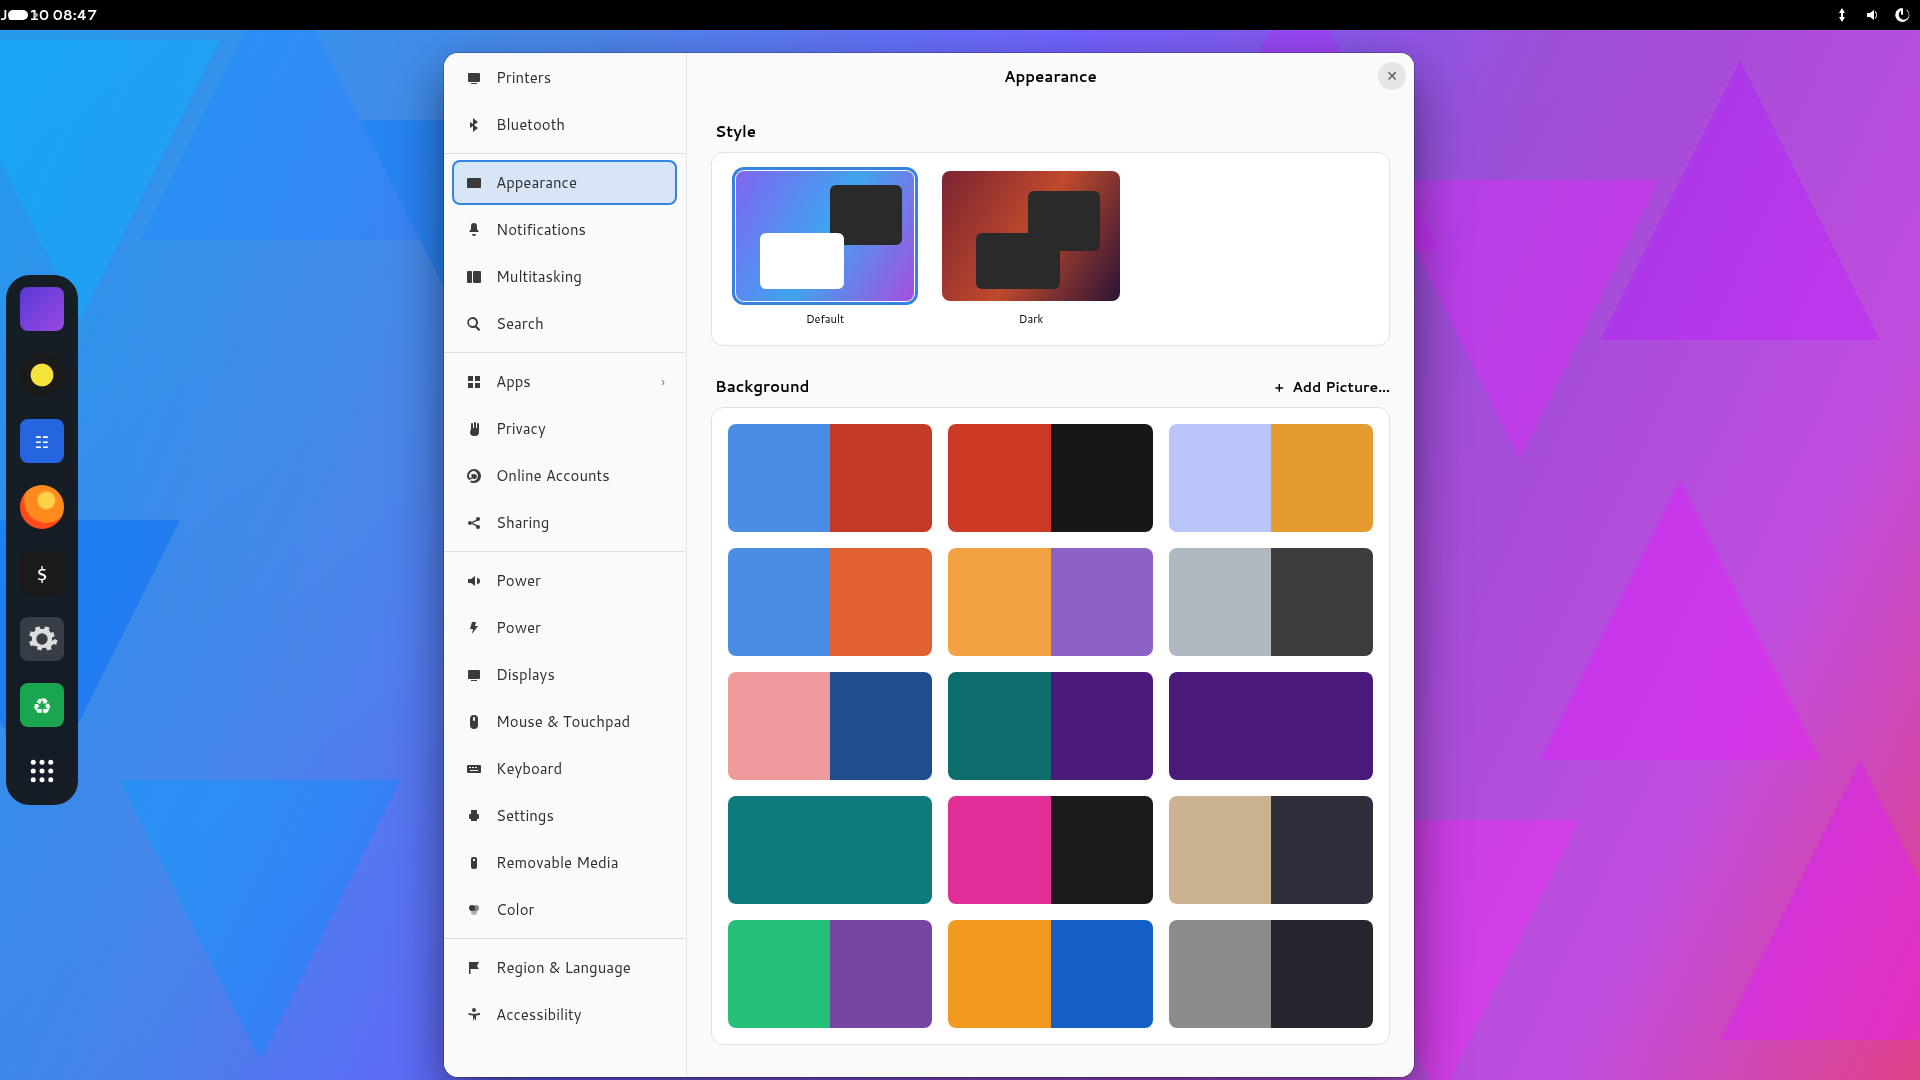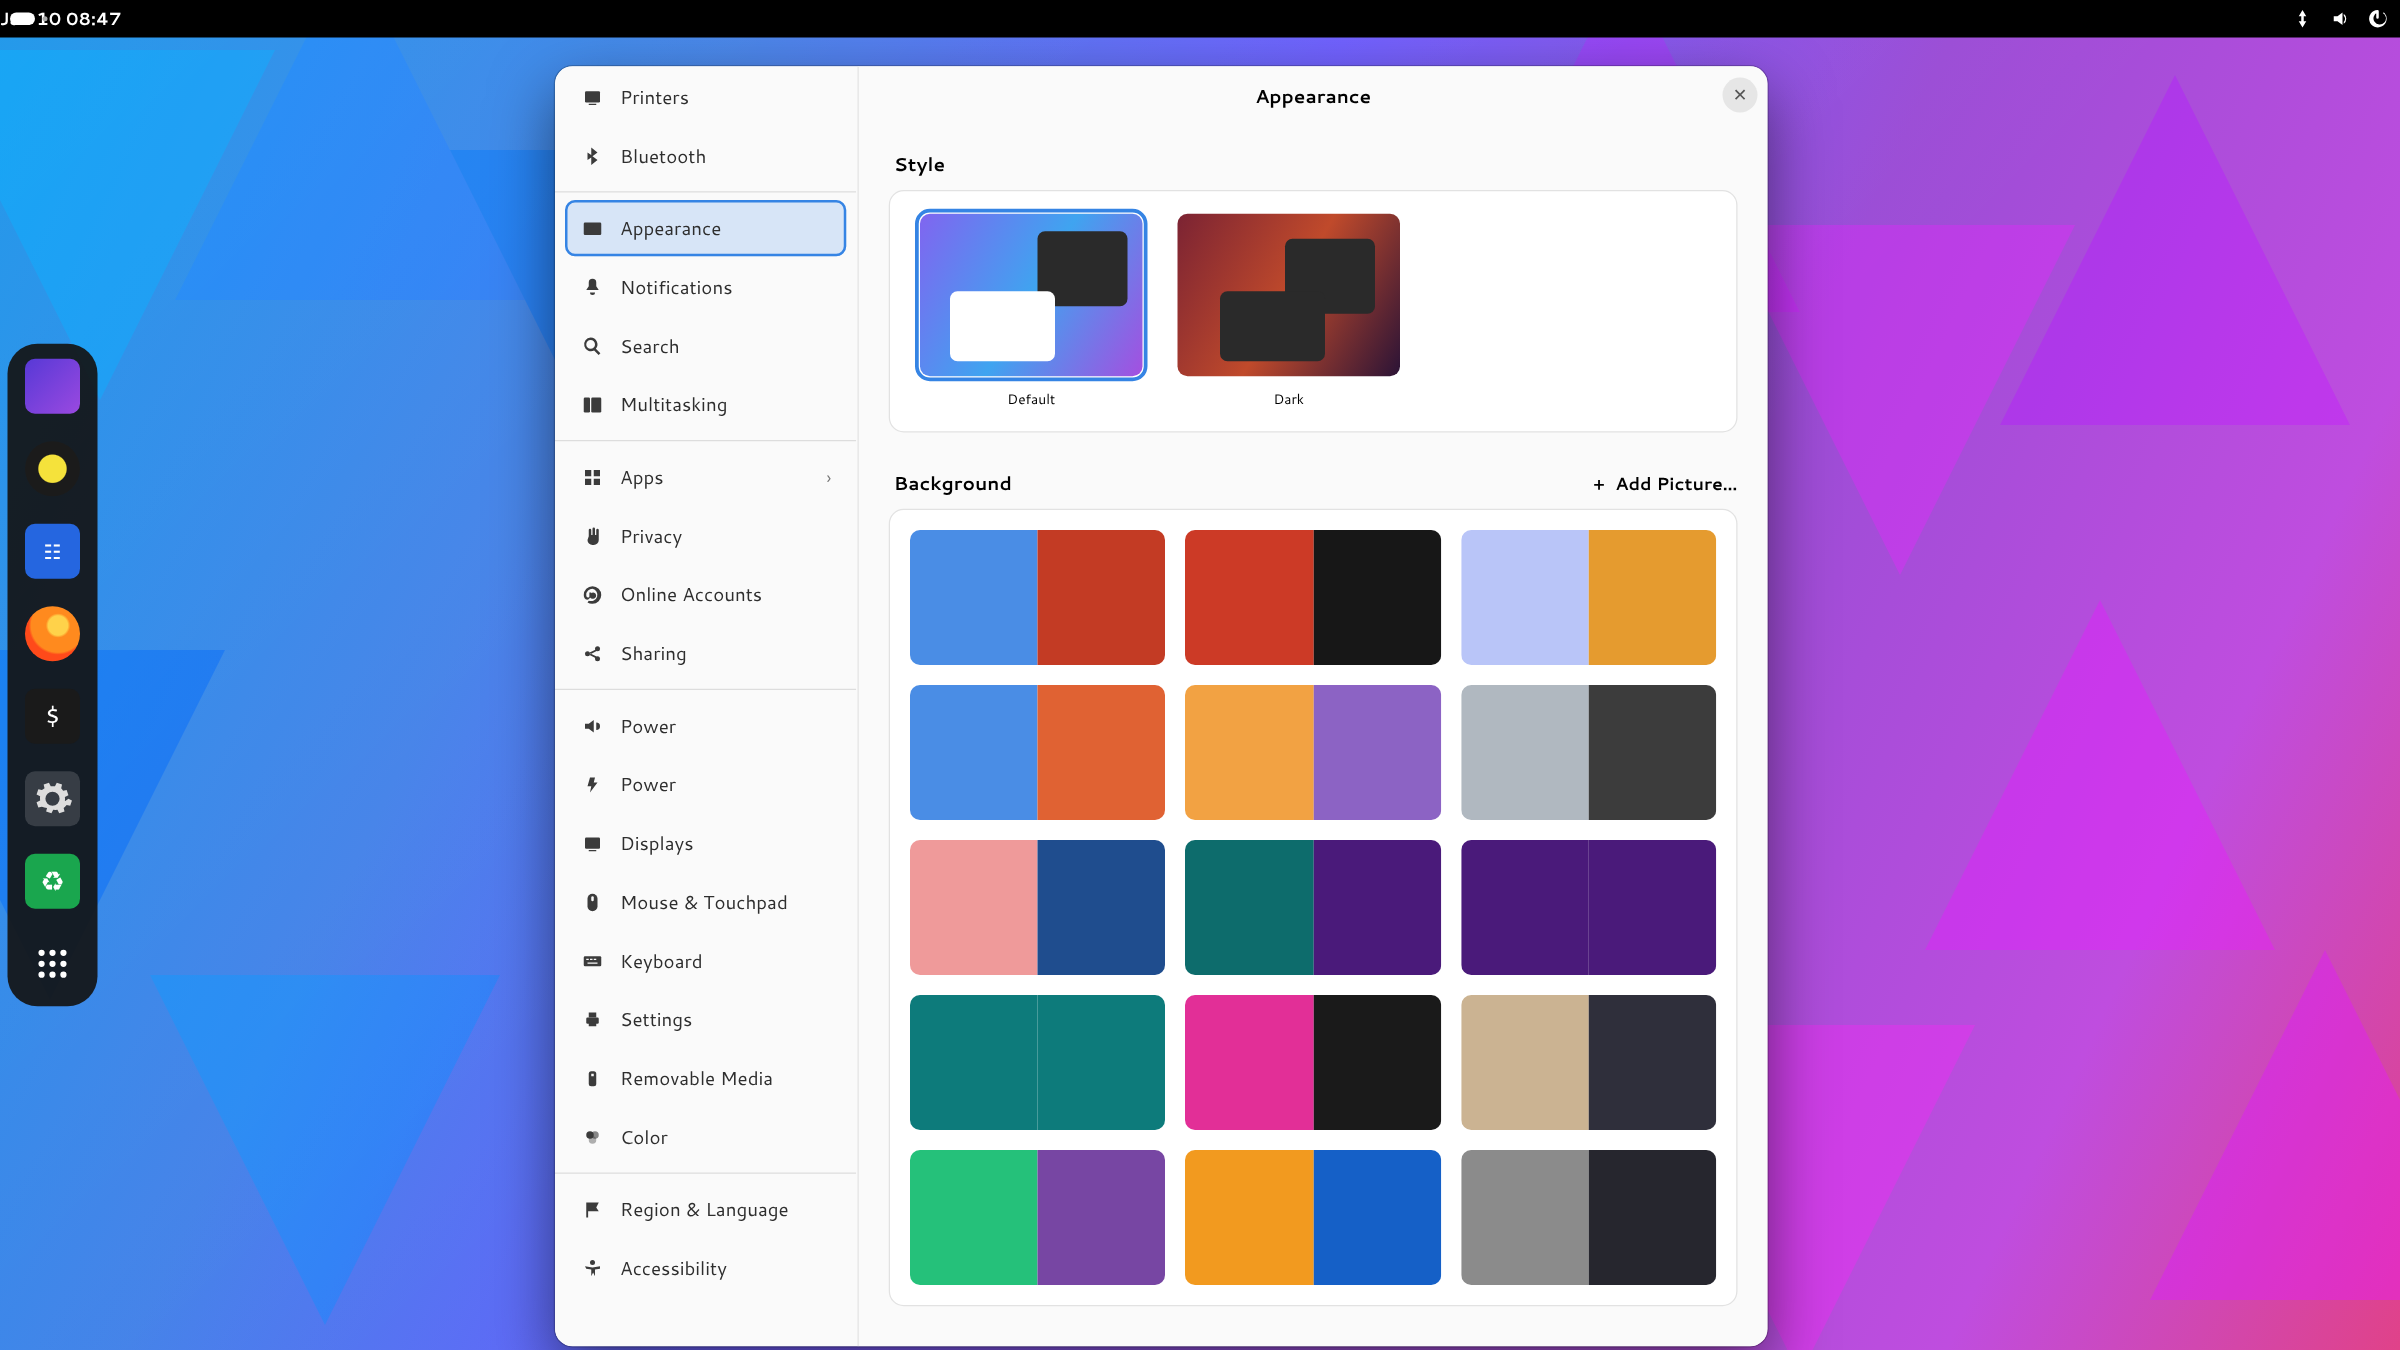--- a/index.html
+++ b/index.html
@@ -193,30 +193,30 @@
           <span>Appearance</span>
         </div>
         <div class="side-item">
           <svg viewBox="0 0 16 16">
             <path d="M8 1a3 3 0 013 3v3l2 3H3l2-3V4a3 3 0 013-3zm-2 11h4a2 2 0 11-4 0z"></path>
           </svg>
           <span>Notifications</span>
         </div>
         <div class="side-item">
           <svg viewBox="0 0 16 16">
-            <path d="M6.5 1a5.5 5.5 0 014.2 9l3.6 3.6-1.4 1.4-3.6-3.6A5.5 5.5 0 116.5 1zm0 2a3.5 3.5 0 100 7 3.5 3.5 0 000-7z"></path>
-          </svg>
-          <span>Search</span>
-        </div>
-        <div class="side-item">
-          <svg viewBox="0 0 16 16">
             <rect x="1" y="2" width="5" height="12" rx="1"></rect>
             <rect x="7" y="2" width="8" height="12" rx="1"></rect>
           </svg>
           <span>Multitasking</span>
+        </div>
+        <div class="side-item">
+          <svg viewBox="0 0 16 16">
+            <path d="M6.5 1a5.5 5.5 0 014.2 9l3.6 3.6-1.4 1.4-3.6-3.6A5.5 5.5 0 116.5 1zm0 2a3.5 3.5 0 100 7 3.5 3.5 0 000-7z"></path>
+          </svg>
+          <span>Search</span>
         </div>
         <div class="side-sep"></div>
         <div class="side-item">
           <svg viewBox="0 0 16 16">
             <rect x="2" y="2" width="5" height="5"></rect>
             <rect x="9" y="2" width="5" height="5"></rect>
             <rect x="2" y="9" width="5" height="5"></rect>
             <rect x="9" y="9" width="5" height="5"></rect>
           </svg>
           <span>Apps</span>

